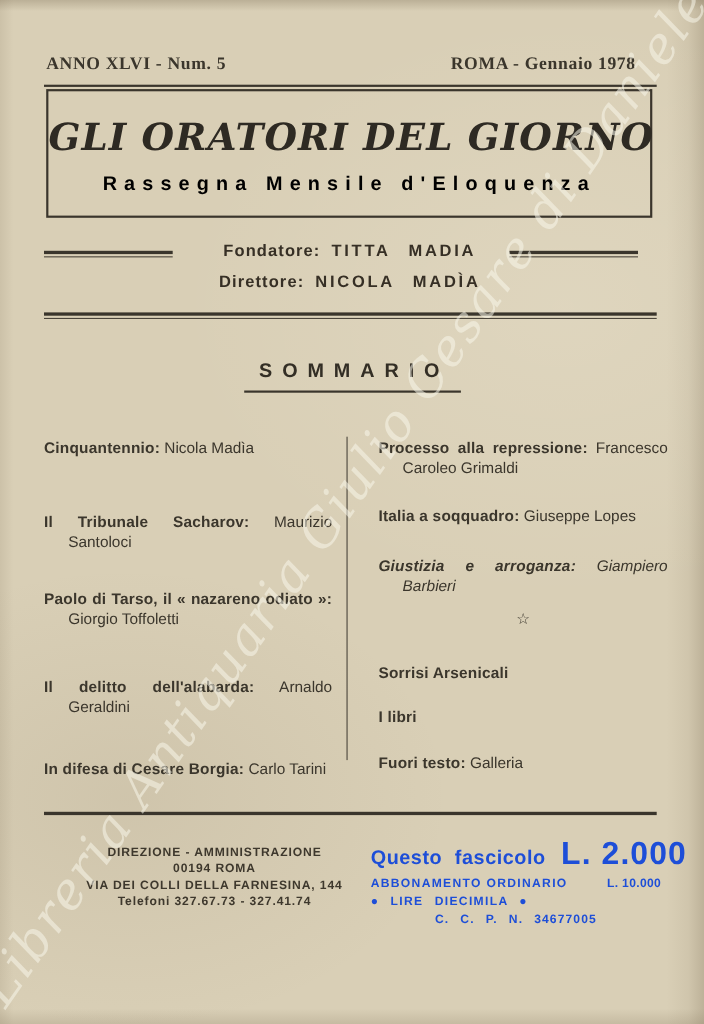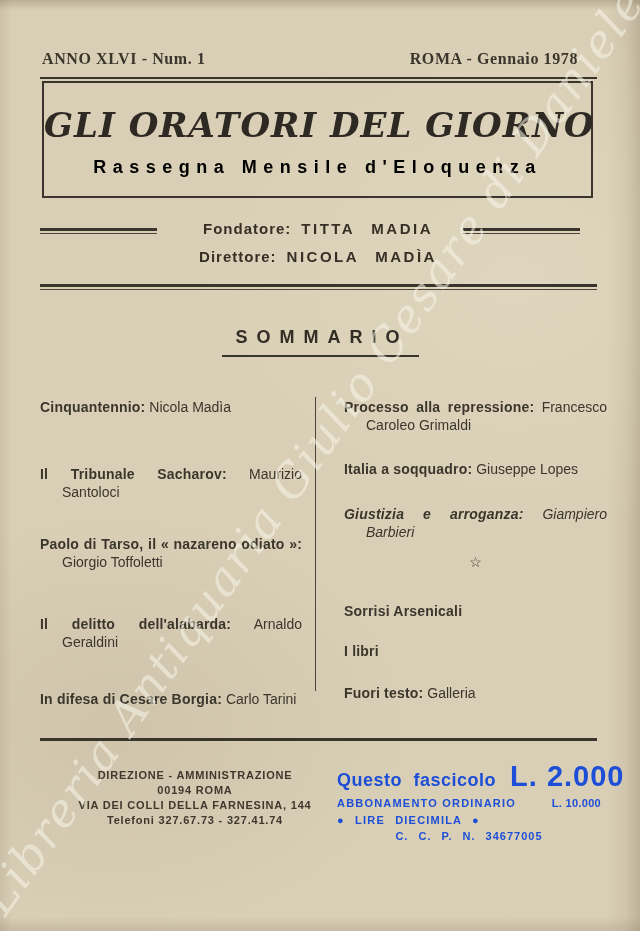--- a/index.html
+++ b/index.html
@@ -79,21 +79,21 @@
   
   .watermark{left:-30px;top:893px;transform:rotate(-55deg);transform-origin:0 0;
     font-family:"DejaVu Serif", serif;font-style:italic;font-size:46px;letter-spacing:2px;
     color:rgba(248,245,233,0.55);white-space:nowrap;pointer-events:none;z-index:5;}
 </style>
 </head>
 <body>
 
 <div class="paper-shade"></div>
 
-<div class="abs hdr hdr-left">ANNO XLVI - Num. 1</div>
+<div class="abs hdr hdr-left">ANNO XLVI - Num. 5</div>
 <div class="abs hdr hdr-right">ROMA - Gennaio 1978</div>
 
 <div class="abs rule box-topline"></div>
 <div class="abs masthead">
   <div class="mast-title">GLI ORATORI DEL GIORNO</div>
   <div class="mast-sub">Rassegna Mensile d'Eloquenza</div>
 </div>
 
 <div class="abs dbl-rule staff-rule-left"></div>
 <div class="abs dbl-rule staff-rule-right"></div>

